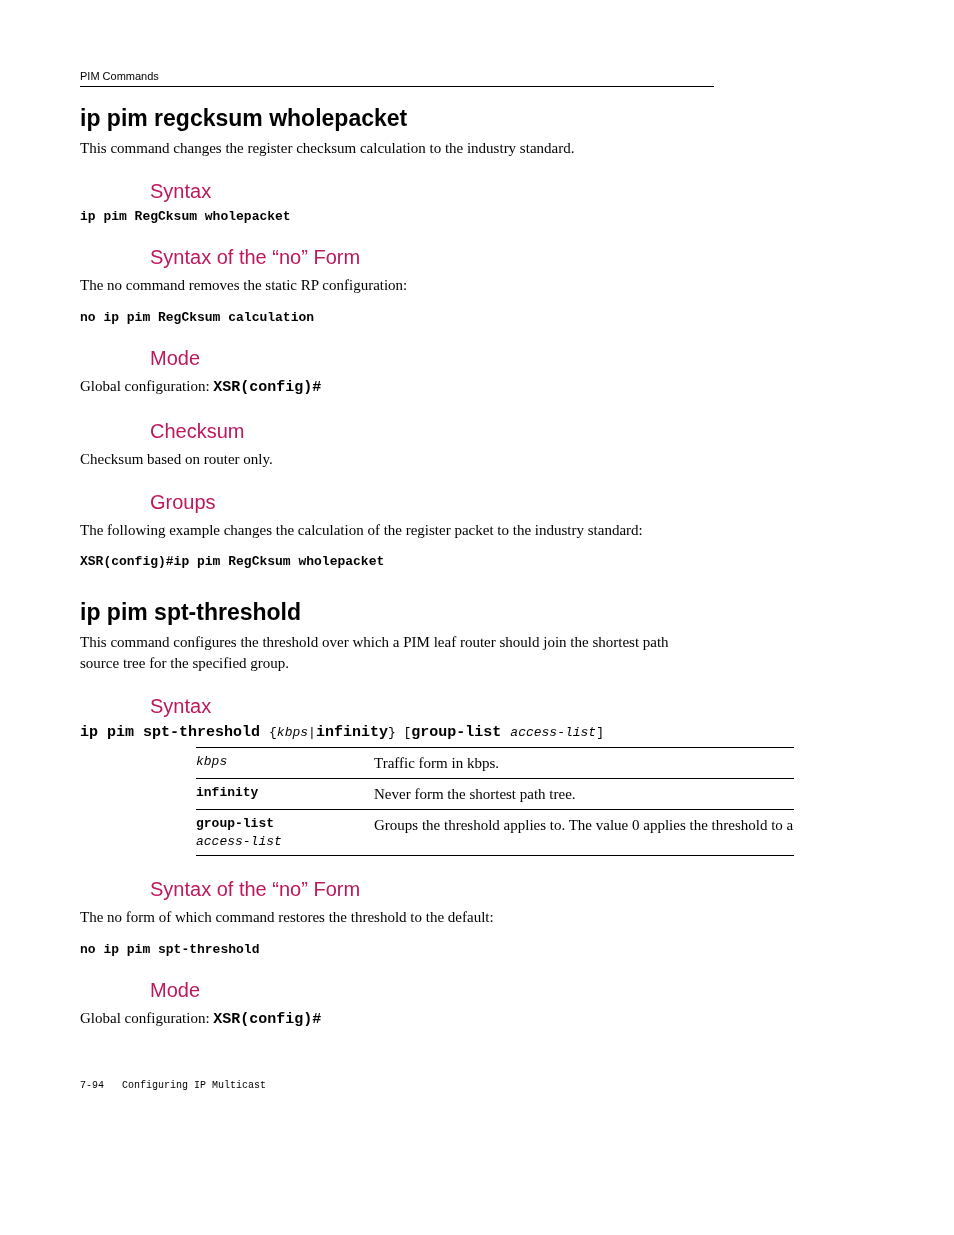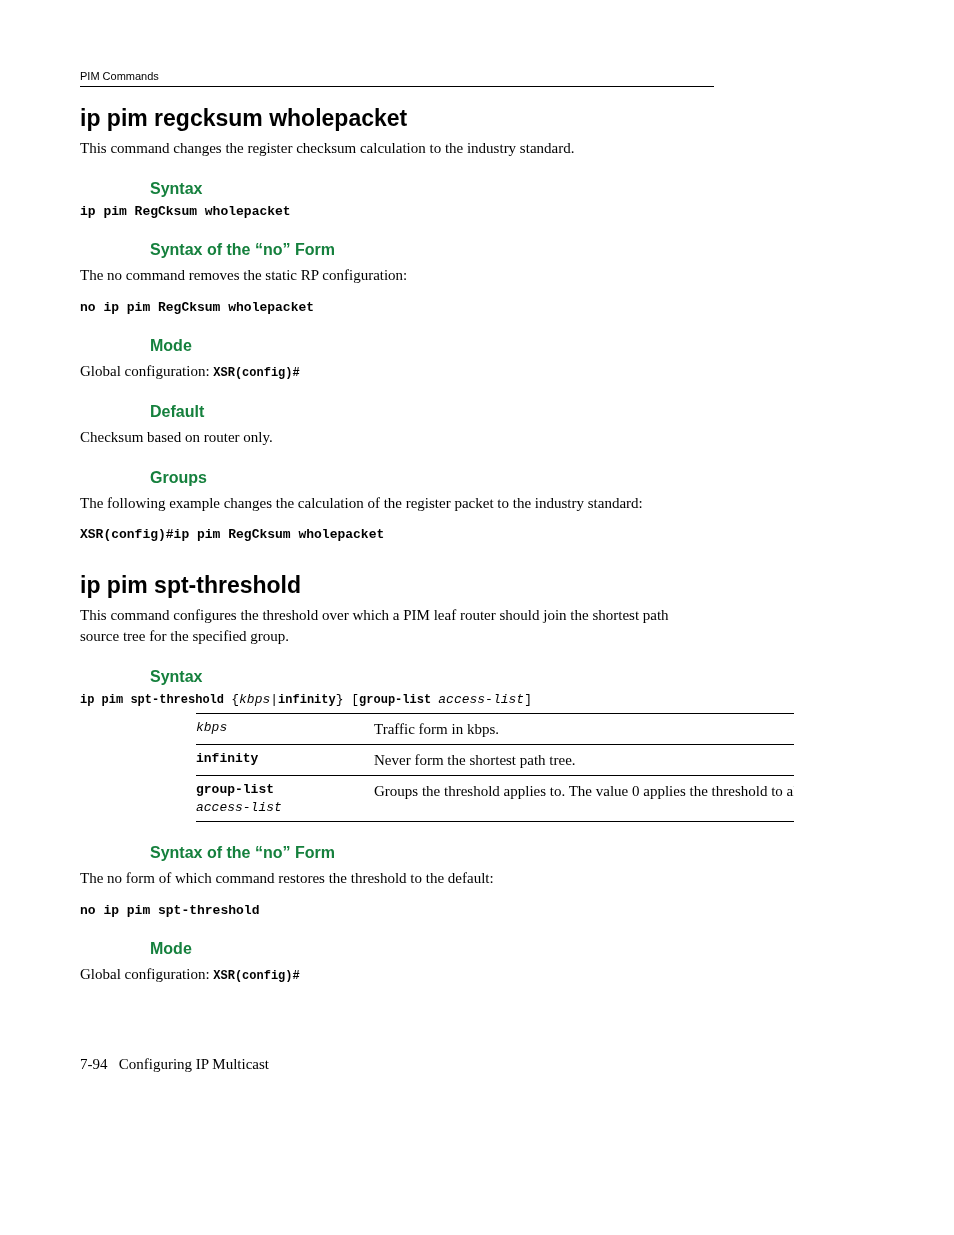--- a/index.html
+++ b/index.html
@@ -28,28 +28,28 @@
   }
   .indent {
     margin-left: 116px;
   }
   .body-text {
     margin: 4px 6px 14px 0;
     line-height: 1.35;
   }
   h2.sect {
     font-family: Helvetica, Arial, sans-serif;
-    font-weight: bold;
-    font-size: 16px;
-    color: #15803d;
+    font-weight: normal;
+    font-size: 20px;
+    color: #be185d;
     margin: 22px 0 6px 70px;
   }
   .code {
     font-family: "Courier New", monospace;
-    font-size: 12px;
+    font-size: 15px;
     font-weight: bold;
   }
   .code-italic {
     font-family: "Courier New", monospace;
     font-size: 13px;
     font-style: italic;
     font-weight: normal;
   }
   .code-line {
     font-family: "Courier New", monospace;
@@ -70,48 +70,48 @@
     padding: 5px 8px 5px 0;
     vertical-align: top;
     line-height: 1.35;
   }
   table.param td.k {
     width: 170px;
     font-family: "Courier New", monospace;
     font-size: 13px;
   }
   .footer {
-    font-family: Liberation Serif, serif;
-    font-size: 15px;
-    margin-top: 72px;
+    font-family: Liberation Mono, monospace;
+    font-size: 10px;
+    margin-top: 50px;
   }
 </style>
 </head>
 <body>
 
 <div class="header-line">PIM Commands</div>
 
 <h1 class="cmd">ip pim regcksum wholepacket</h1>
 <div class="indent body-text">This command changes the register checksum calculation to the industry standard.</div>
 
 <h2 class="sect">Syntax</h2>
 <div class="indent code-line">ip pim RegCksum wholepacket</div>
 
 <h2 class="sect">Syntax of the “no” Form</h2>
 <div class="indent body-text">
   <span>The </span><span class="no-italic">no</span><span> command removes the static RP configuration:</span>
 </div>
-<div class="indent code-line">no ip pim RegCksum wholepacket</div>
+<div class="indent code-line">no ip pim RegCksum calculation</div>
 
 <h2 class="sect">Mode</h2>
 <div class="indent body-text">
   <span>Global configuration: </span><span class="code">XSR(config)#</span>
 </div>
 
-<h2 class="sect">Default</h2>
+<h2 class="sect">Checksum</h2>
 <div class="indent body-text">Checksum based on router only.</div>
 
 <h2 class="sect">Groups</h2>
 <div class="indent body-text">The following example changes the calculation of the register packet to the industry standard:</div>
 <div class="indent code-line">XSR(config)#ip pim RegCksum wholepacket</div>
 
 <h1 class="cmd" style="margin-top:30px">ip pim spt-threshold</h1>
 <div class="indent body-text">This command configures the threshold over which a PIM leaf router should join the shortest path source tree for the specified group.</div>
 
 <h2 class="sect">Syntax</h2>

